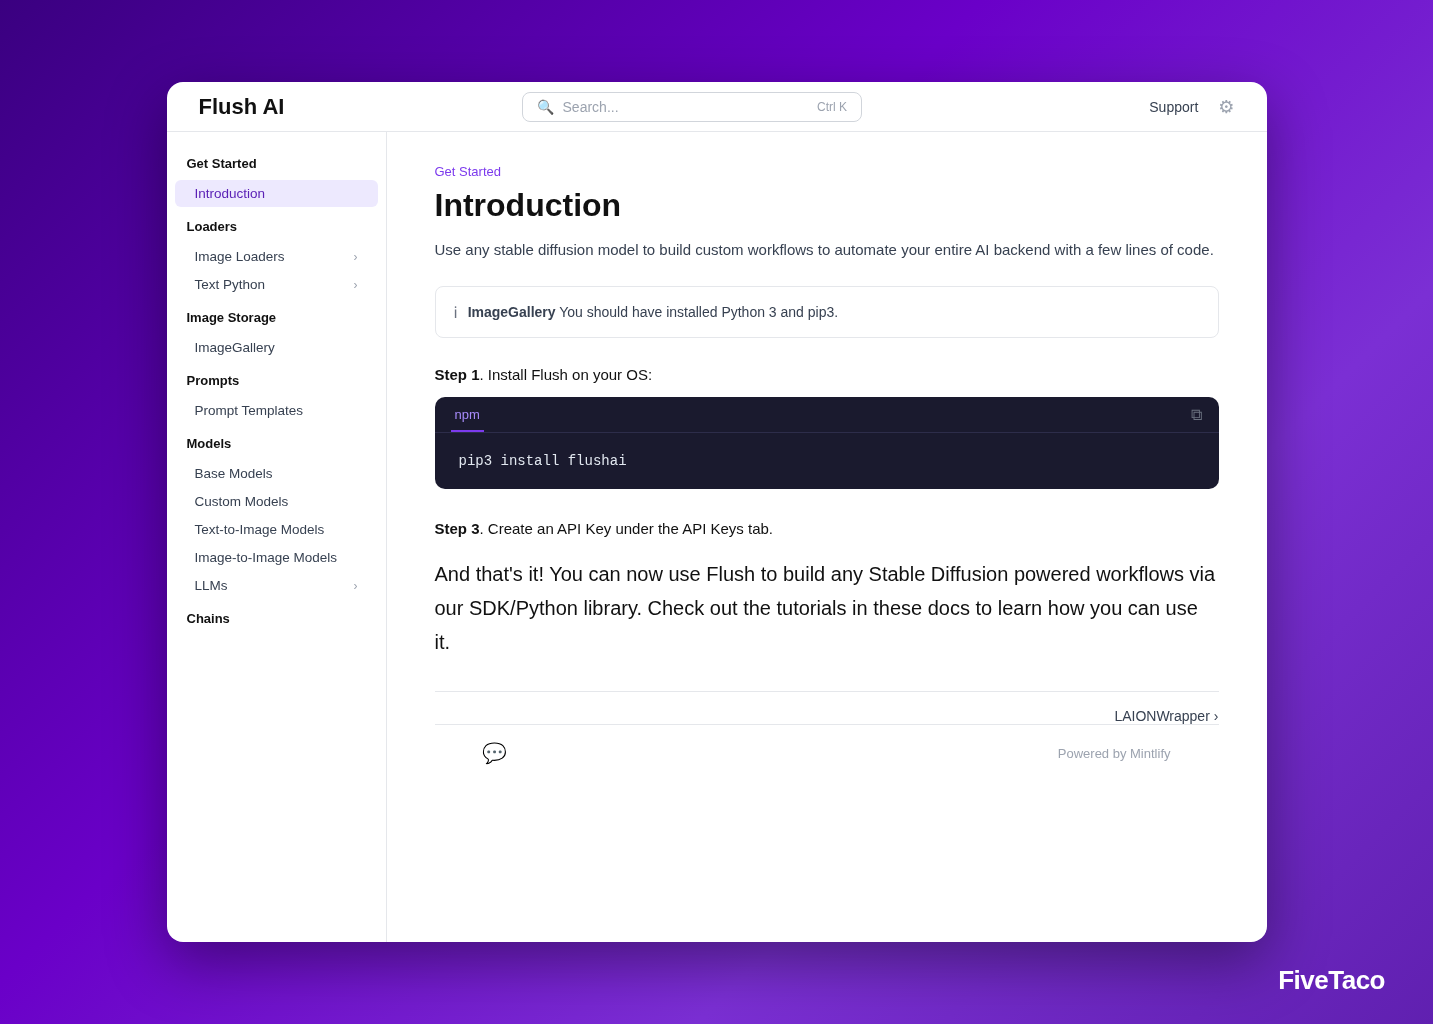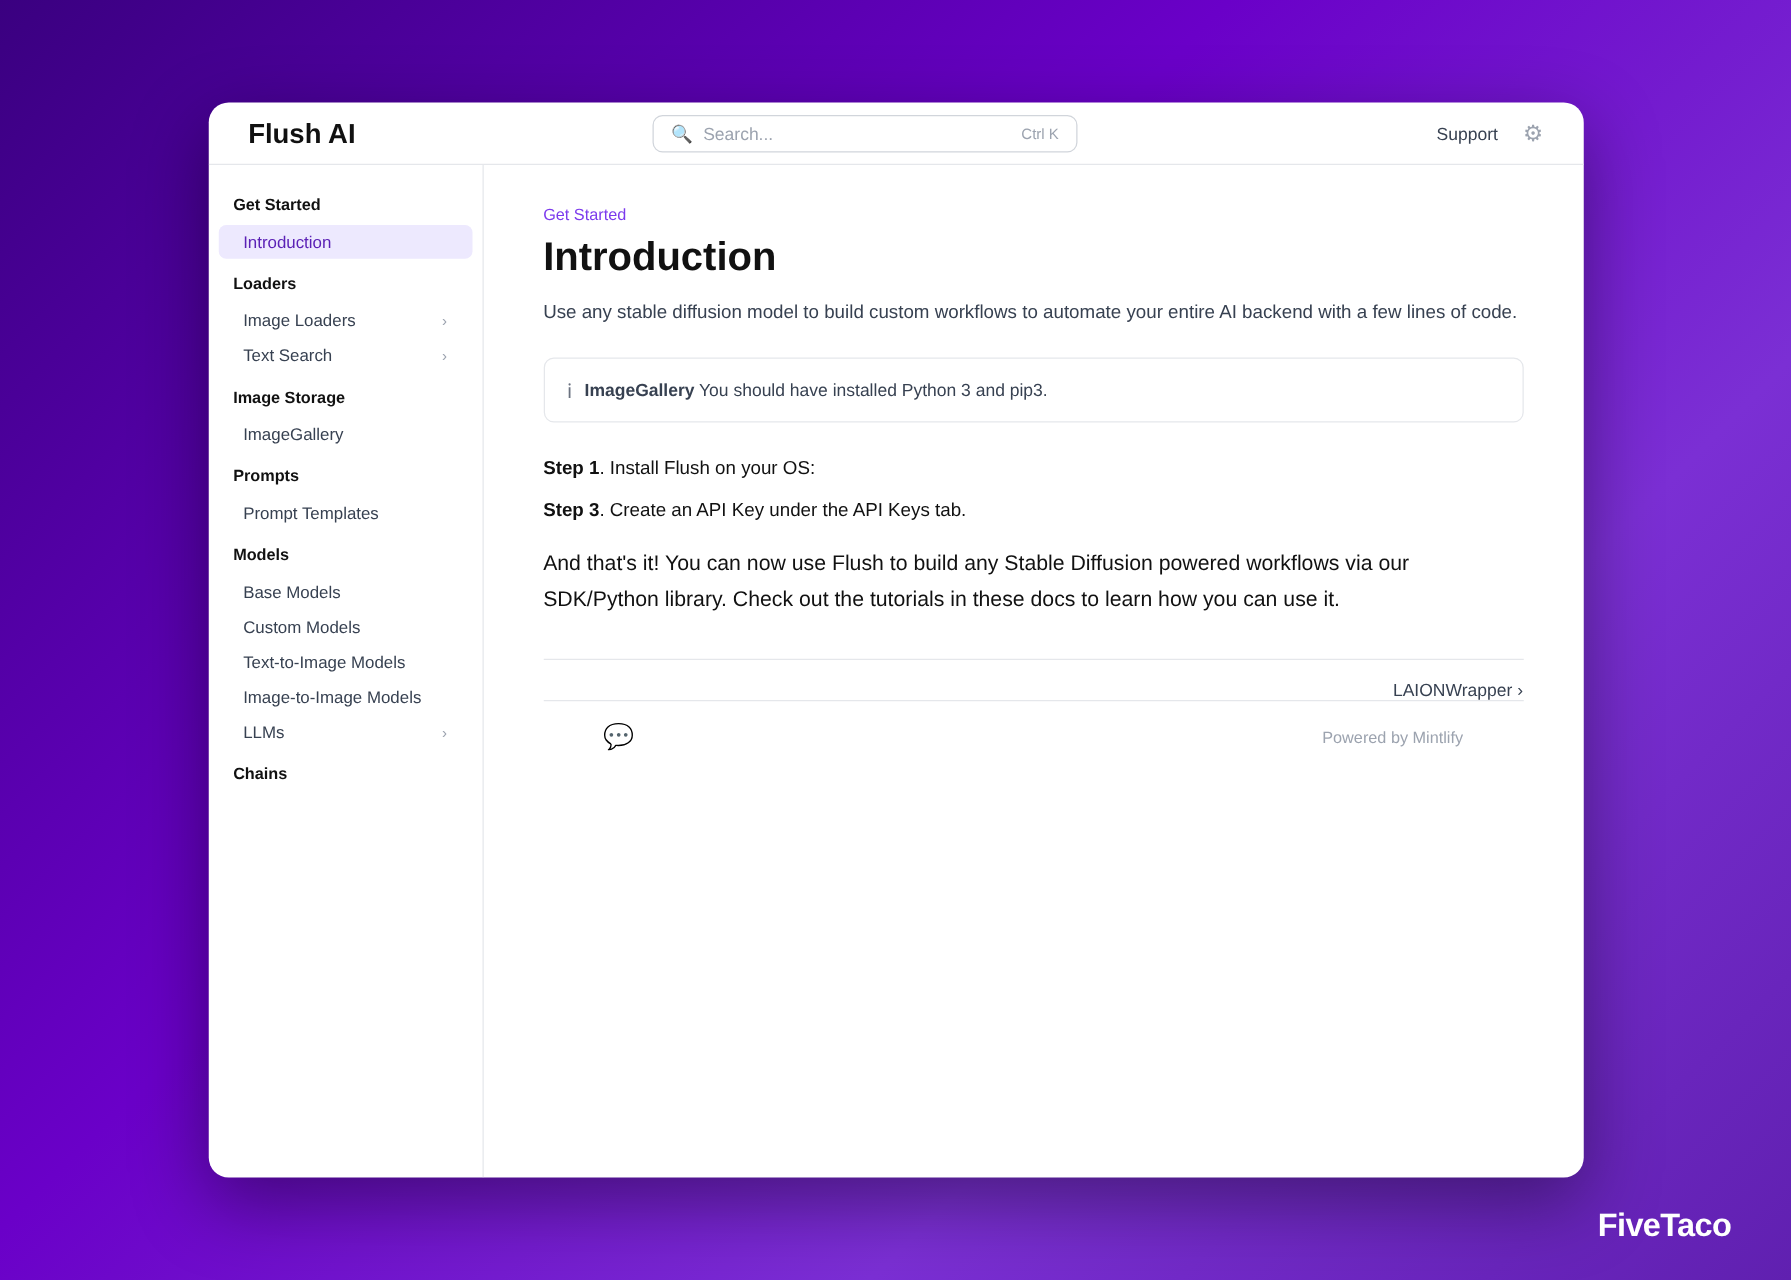--- a/index.html
+++ b/index.html
@@ -215,21 +215,21 @@
     .step-text {
       font-size: 15px;
       color: #111;
       margin-bottom: 16px;
       line-height: 1.6;
     }
     .step-text strong {
       font-weight: 700;
     }
     .closing-text {
-      font-size: 17px;
+      font-size: 20px;
       color: #111;
       line-height: 1.7;
       margin-bottom: 32px;
     }
     .next-nav {
       display: flex;
       justify-content: flex-end;
       align-items: center;
       padding-top: 16px;
       border-top: 1px solid #e5e7eb;
@@ -287,21 +287,21 @@
       <div class="sidebar-item active">
         <span>Introduction</span>
       </div>
 
       <div class="sidebar-section-title">Loaders</div>
       <div class="sidebar-item">
         <span>Image Loaders</span>
         <span class="chevron">›</span>
       </div>
       <div class="sidebar-item">
-        <span>Text Search</span>
+        <span>Text Python</span>
         <span class="chevron">›</span>
       </div>
 
       <div class="sidebar-section-title">Image Storage</div>
       <div class="sidebar-item">
         <span>ImageGallery</span>
       </div>
 
       <div class="sidebar-section-title">Prompts</div>
       <div class="sidebar-item">
@@ -339,20 +339,29 @@
         <span>
           <strong>ImageGallery</strong>
           <span>You should have installed Python 3 and pip3.</span>
         </span>
       </div>
 
       <div class="step-label">
         <strong>Step 1</strong><span>. Install Flush on your OS:</span>
       </div>
 
+      <div class="code-block">
+        <div class="code-tabs">
+          <div class="code-tab active">npm</div>
+          <span class="copy-icon">⧉</span>
+        </div>
+        <div class="code-content">
+          <span>pip3 install flushai</span>
+        </div>
+      </div>
 
 
       <div class="step-text">
         <strong>Step 3</strong><span>. Create an API Key under the API Keys tab.</span>
       </div>
 
       <div class="closing-text">And that's it! You can now use Flush to build any Stable Diffusion powered workflows via our SDK/Python library. Check out the tutorials in these docs to learn how you can use it.</div>
 
       <div class="next-nav">
         <div class="next-link">

